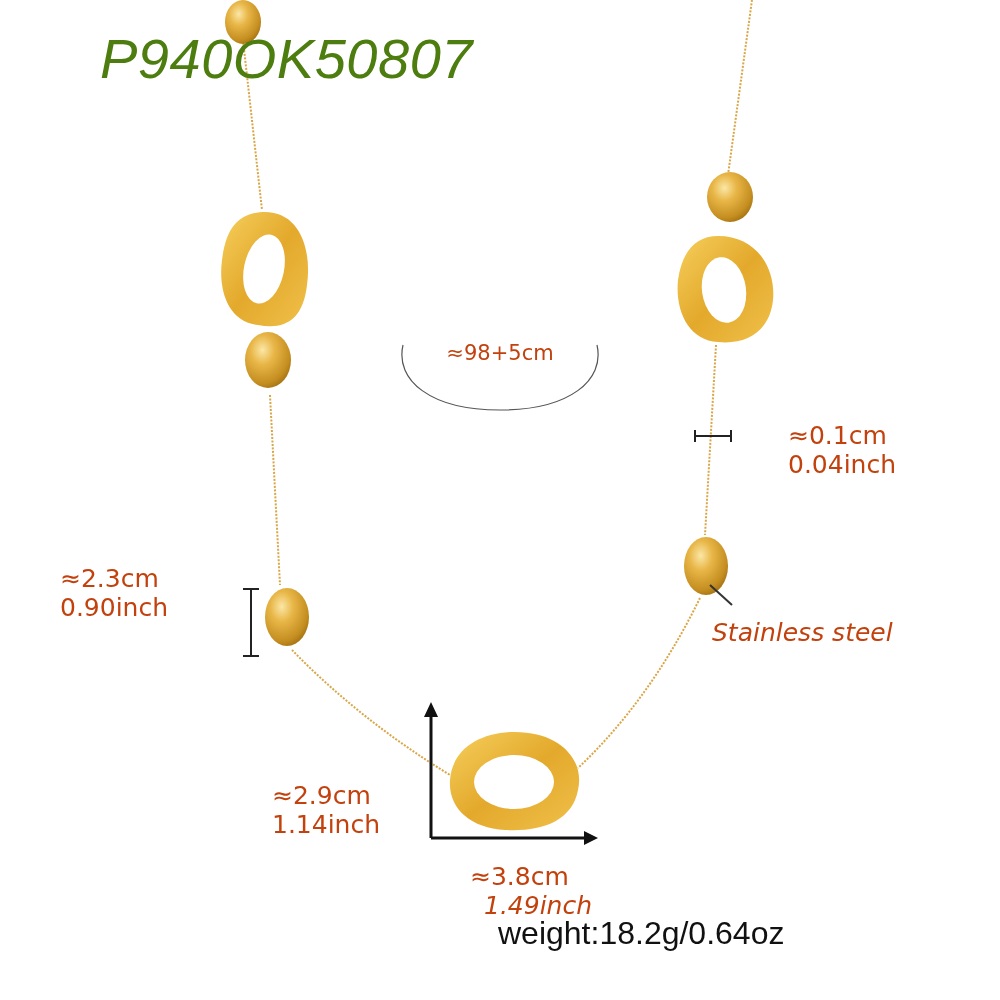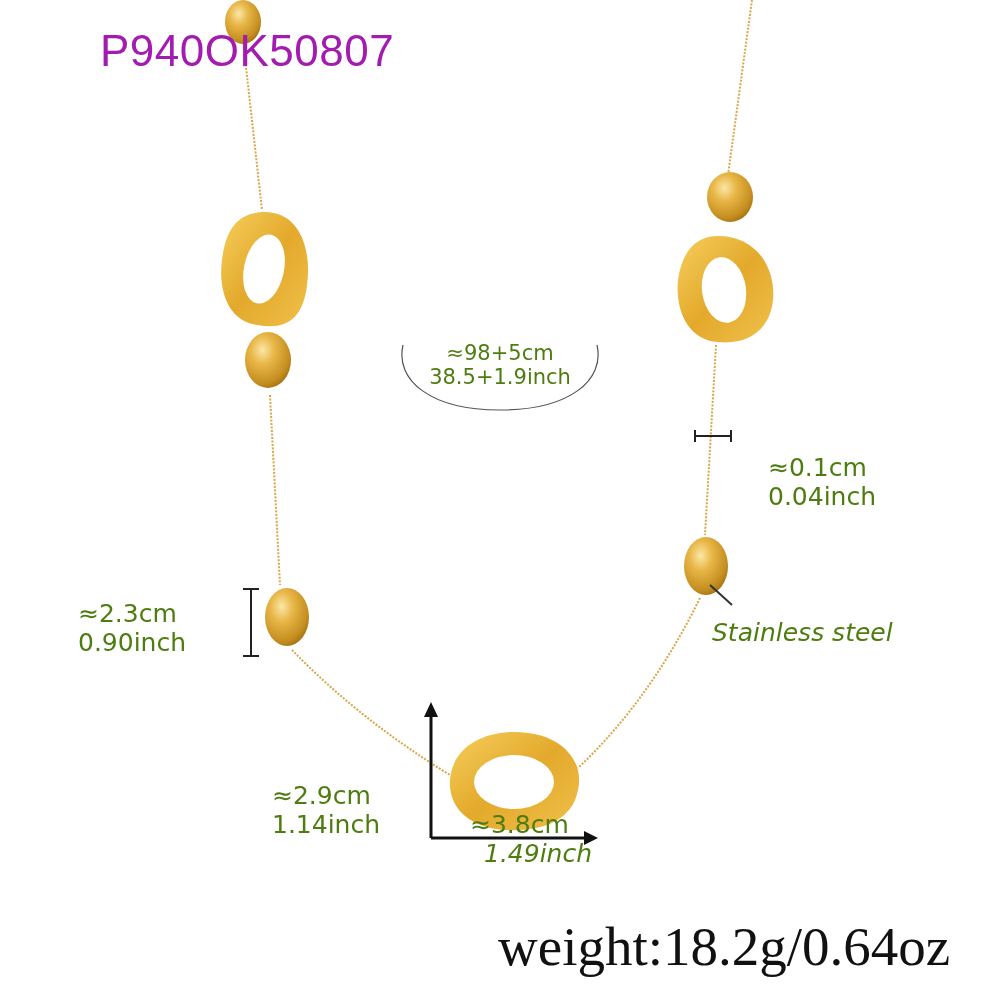--- a/index.html
+++ b/index.html
@@ -1,21 +1,21 @@
 <!DOCTYPE html>
 <html><head>
 <meta charset="utf-8">
 <style>
   html, body { margin:0; padding:0; background:#ffffff; }
   body { width:1000px; height:1000px; position:relative; overflow:hidden; font-family:"DejaVu Sans", sans-serif; color:#111; }
   .abs { position:absolute; }
-  .sku { left:100px; top:26px; font-family:"Liberation Sans", sans-serif; font-size:44px; letter-spacing:0.5px; color:#a21caf; z-index:3; }
-  .lbl { font-size:25px; line-height:29px; color:#4d7c0f; white-space:nowrap; z-index:3; }
+  .sku { left:100px; top:26px; font-family:"Liberation Sans", sans-serif; font-size:56px; letter-spacing:0.5px; color:#4d7c0f; z-index:3;font-style:italic; }
+  .lbl { font-size:25px; line-height:29px; color:#c2410c; white-space:nowrap; z-index:3; }
   .lbl.small { font-size:21px; line-height:24px; }
-  .weight { left:498px; top:915px; font-family:Liberation Serif, serif; font-size:55px; color:#111; z-index:3; }
+  .weight { left:498px; top:915px; font-family:Liberation Sans, sans-serif; font-size:32px; color:#111; z-index:3; }
   svg.art { position:absolute; left:0; top:0; z-index:1; }
   .center { text-align:center; }
 </style>
 </head>
 <body>
 
 <svg class="art" width="1000" height="1000" viewBox="0 0 1000 1000">
   <defs>
     <radialGradient id="bead" cx="0.38" cy="0.32" r="0.75">
       <stop offset="0" stop-color="#fbe7a6"></stop>
@@ -85,38 +85,37 @@
     <polygon points="424,717 438,717 431,702" stroke="none"></polygon>
     <line x1="431" y1="838" x2="585" y2="838"></line>
     <polygon points="584,831 584,845 598,838" stroke="none"></polygon>
   </g>
 </svg>
 
 <div class="abs sku">P940OK50807</div>
 
 <div class="abs lbl small center" style="left:395px; top:341px; width:210px;">
   <div>≈98+5cm</div>
-  <div>38.5+1.9inch</div>
 </div>
 
-<div class="abs lbl" style="left:768px; top:421px;margin-top:32px;">
+<div class="abs lbl" style="left:788px; top:421px;">
   <div>≈0.1cm</div>
   <div>0.04inch</div>
 </div>
 
-<div class="abs lbl" style="left:60px; top:599px;margin-left:18px;">
+<div class="abs lbl" style="left:60px; top:564px;">
   <div>≈2.3cm</div>
   <div>0.90inch</div>
 </div>
 
 <div class="abs lbl" style="left:712px; top:618px;font-style:italic;">Stainless steel</div>
 
 <div class="abs lbl" style="left:272px; top:781px;">
   <div>≈2.9cm</div>
   <div>1.14inch</div>
 </div>
 
-<div class="abs lbl" style="left:470px; top:810px;">
+<div class="abs lbl" style="left:470px; top:862px;">
   <div>≈3.8cm</div>
   <div style="padding-left:14px;font-style:italic;">1.49inch</div>
 </div>
 
 <div class="abs weight">weight:18.2g/0.64oz</div>
 
 </body></html>

